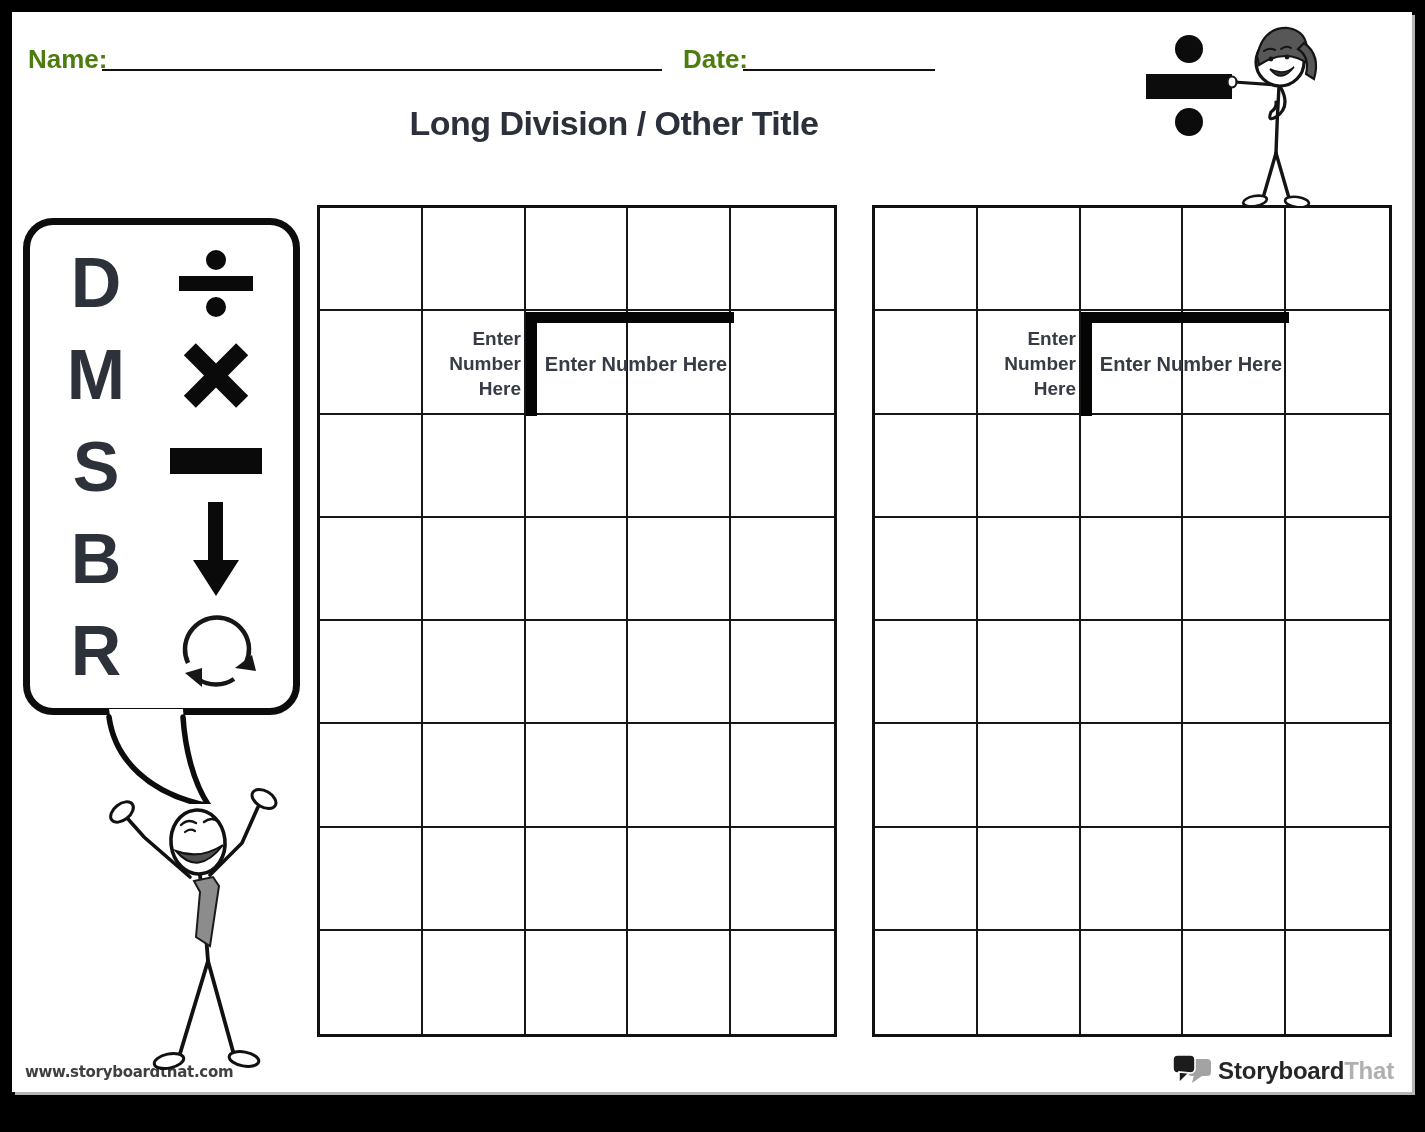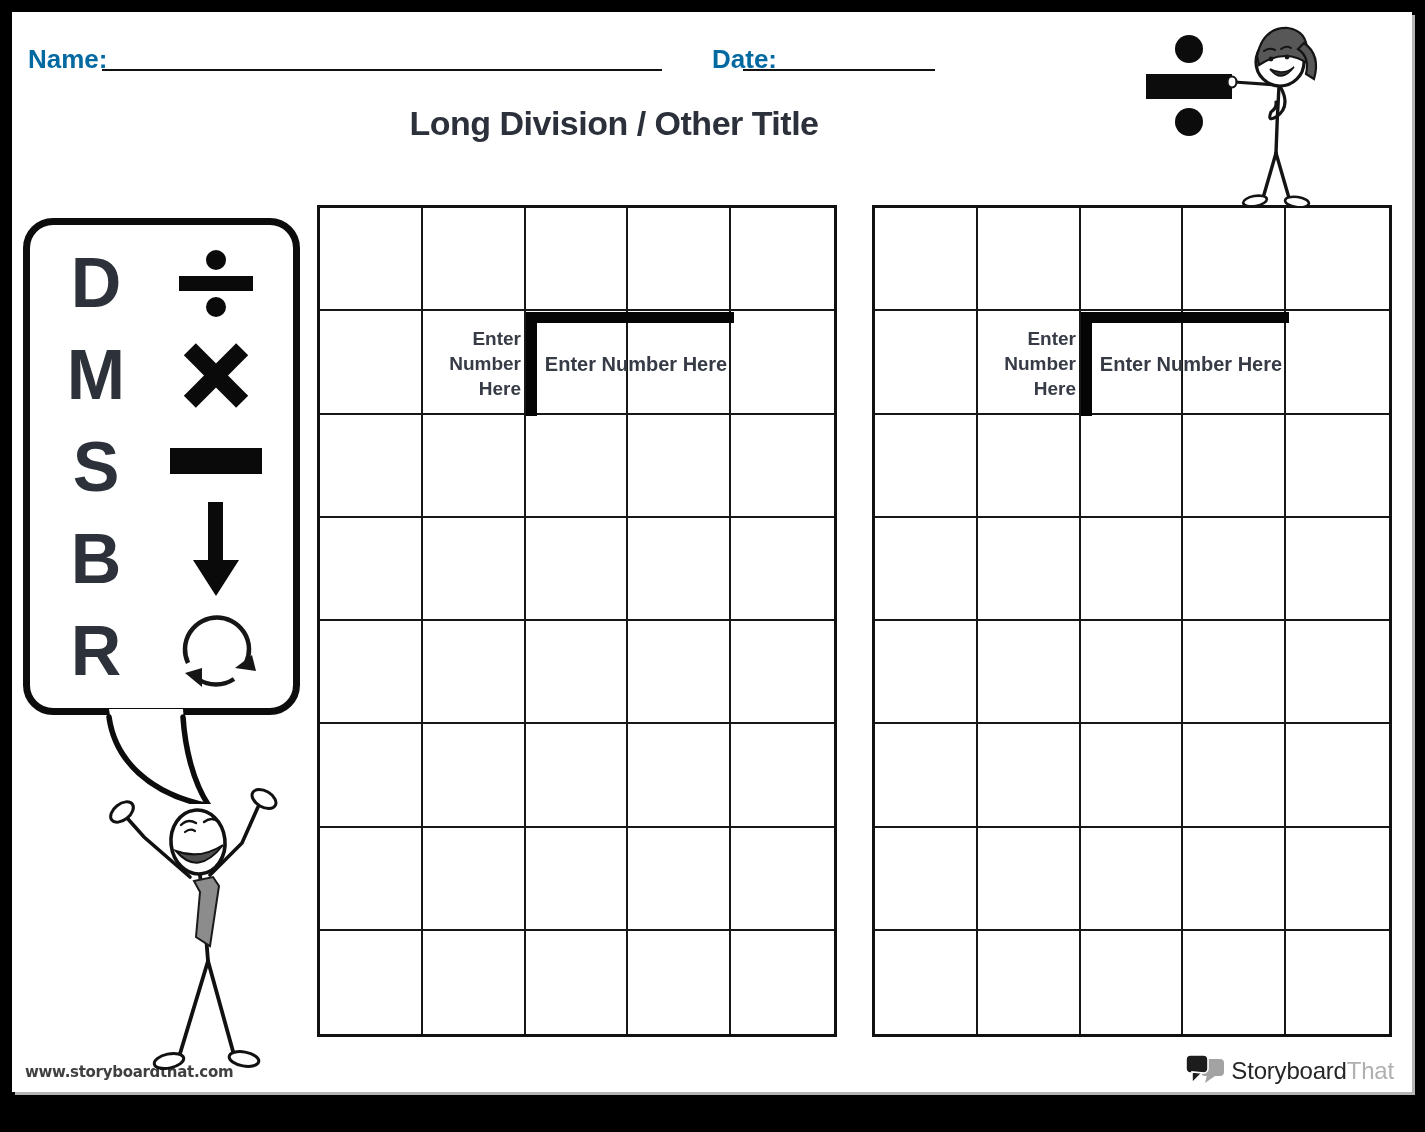--- a/index.html
+++ b/index.html
@@ -2,23 +2,23 @@
 <html><head>
 <meta charset="utf-8">
 <style>
   * { margin:0; padding:0; box-sizing:border-box; }
   html,body { width:1425px; height:1132px; background:#000; overflow:hidden;
               font-family:"Liberation Sans", sans-serif; }
   .page { position:absolute; left:12px; top:12px; width:1400px; height:1080px;
           background:#fff; box-shadow:3px 3px 0 #b5b5b5; }
 
   
-  .hdr-label { position:absolute; font-weight:bold; font-size:26px; color:#0369a1; }
+  .hdr-label { position:absolute; font-weight:bold; font-size:26px; color:#4d7c0f; }
   .name-label { left:16px; top:32px; }
-  .date-label { left:700px; top:32px; }
+  .date-label { left:671px; top:32px; }
   .write-line { position:absolute; border-bottom:2.5px solid #121212; height:28px; top:31px; }
   .name-line { left:90px;  width:560px; }
   .date-line { left:731px; width:192px; }
   .page-title { position:absolute; left:0; top:92px; width:1204px; text-align:center;
                 font-weight:bold; font-size:34px; color:#2b303a; letter-spacing:-0.5px; }
 
   
   .bubble { position:absolute; left:11px; top:206px; width:277px; height:497px;
             border:7px solid #0c0c0c; border-radius:30px; background:#fff;
             padding:12px 10px 10px 14px; display:grid;
@@ -61,21 +61,21 @@
   .brk-v { position:absolute; left:206px; top:104px; width:11px; height:104px; background:#050505; }
   .brk-h { position:absolute; left:206px; top:104px; width:208px; height:11px; background:#050505; }
   .dividend { position:absolute; left:219px; top:106px; width:194px; height:101px;
               display:flex; align-items:center; justify-content:center; text-align:center;
               font-weight:bold; font-size:20px; color:#363b45; }
 
   
   .site-url { position:absolute; left:13px; top:1051px; font-weight:bold; font-size:15px;
               color:#404040; font-family:"DejaVu Sans", sans-serif; letter-spacing:-0.3px; }
   .logo { position:absolute; right:18px; top:1042px; display:flex; align-items:center; }
-  .logo-text { font-size:24px; font-weight:normal; margin-left:4px; letter-spacing:-0.2px; }
+  .logo-text { font-size:24px; font-weight:bold; margin-left:4px; letter-spacing:-0.2px; }
   .logo-text .lp { color:#262626; }
   .logo-text .ls { color:#b0b0b0; }
   svg { display:block; }
 </style>
 </head>
 <body>
 
 <div class="page">
 
   <span class="hdr-label name-label">Name:</span>

